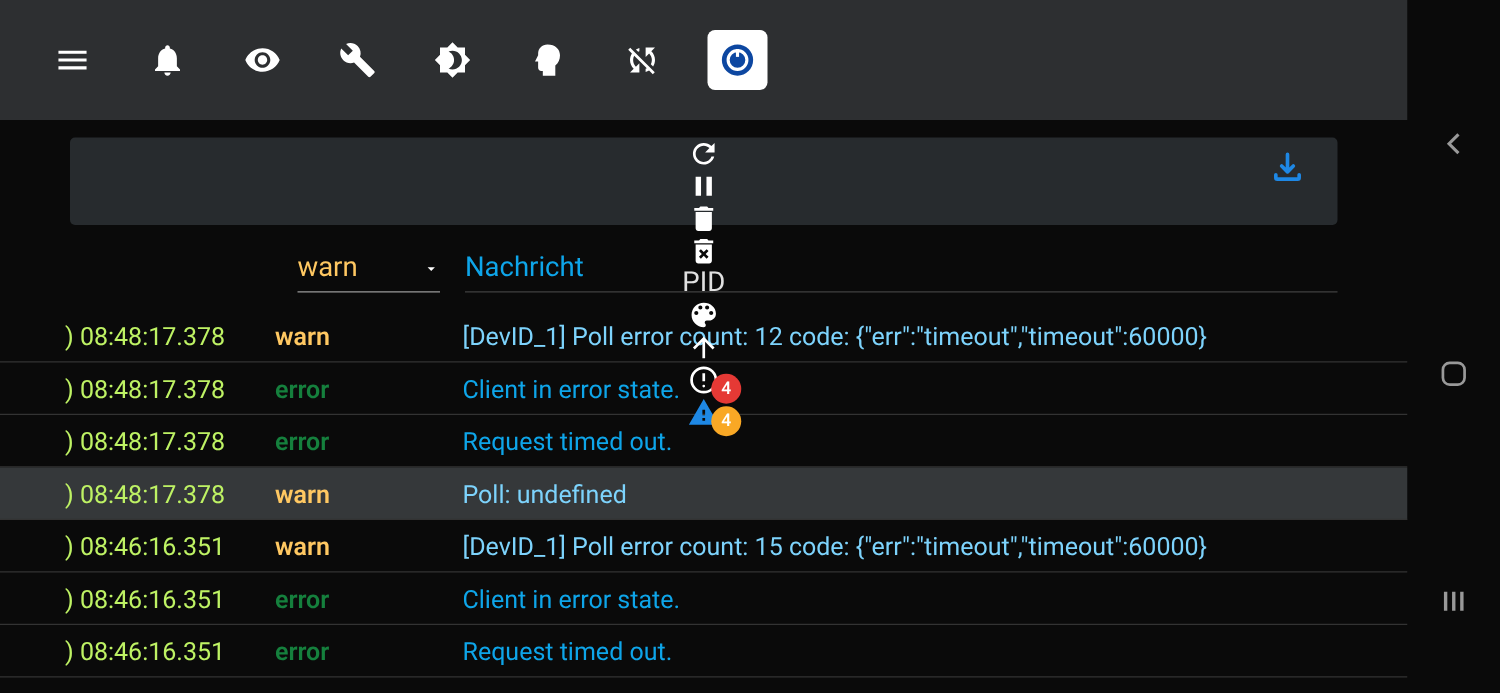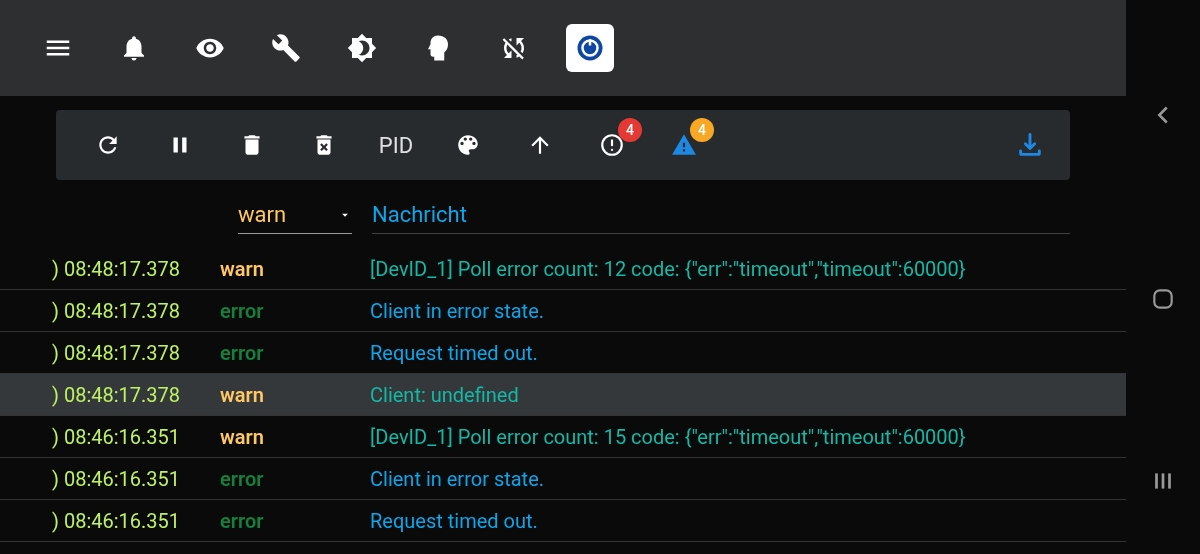--- a/index.html
+++ b/index.html
@@ -69,20 +69,21 @@
       padding: 14px 56px 0 56px;
     }
     .action-toolbar {
       height: 70px;
       background: #272b2e;
       border-radius: 4px;
       display: flex;
       align-items: center;
       padding: 0 16px;
       position: relative;
+      flex-direction: column;
     }
     .action-item {
       width: 72px;
       height: 70px;
       display: flex;
       align-items: center;
       justify-content: center;
       cursor: pointer;
       color: #ffffff;
       position: relative;
@@ -172,21 +173,21 @@
     .log-level {
       width: 150px;
       font-weight: 600;
     }
     .log-level.warn { color: #ffc862; }
     .log-level.error { color: #15803d; }
     .log-message {
       flex: 1;
       color: #ccc;
     }
-    .log-message.warn { color: #14b8a6; }
+    .log-message.warn { color: #7dd3fc; }
     .log-message.error { color: #0ea5e9; }
     
     .green-head { color: #1db954; }
     .warn-triangle { color: #1e88e5; }
   </style>
 </head>
 <body>
 
 <div class="main-area">
 
@@ -319,21 +320,21 @@
         <div class="log-message error">Client in error state.</div>
       </div>
       <div class="log-row">
         <div class="log-time">) 08:48:17.378</div>
         <div class="log-level error">error</div>
         <div class="log-message error">Request timed out.</div>
       </div>
       <div class="log-row highlighted">
         <div class="log-time">) 08:48:17.378</div>
         <div class="log-level warn">warn</div>
-        <div class="log-message warn">Client: undefined</div>
+        <div class="log-message warn">Poll: undefined</div>
       </div>
       <div class="log-row">
         <div class="log-time">) 08:46:16.351</div>
         <div class="log-level warn">warn</div>
         <div class="log-message warn">[DevID_1] Poll error count: 15 code: {"err":"timeout","timeout":60000}</div>
       </div>
       <div class="log-row">
         <div class="log-time">) 08:46:16.351</div>
         <div class="log-level error">error</div>
         <div class="log-message error">Client in error state.</div>

